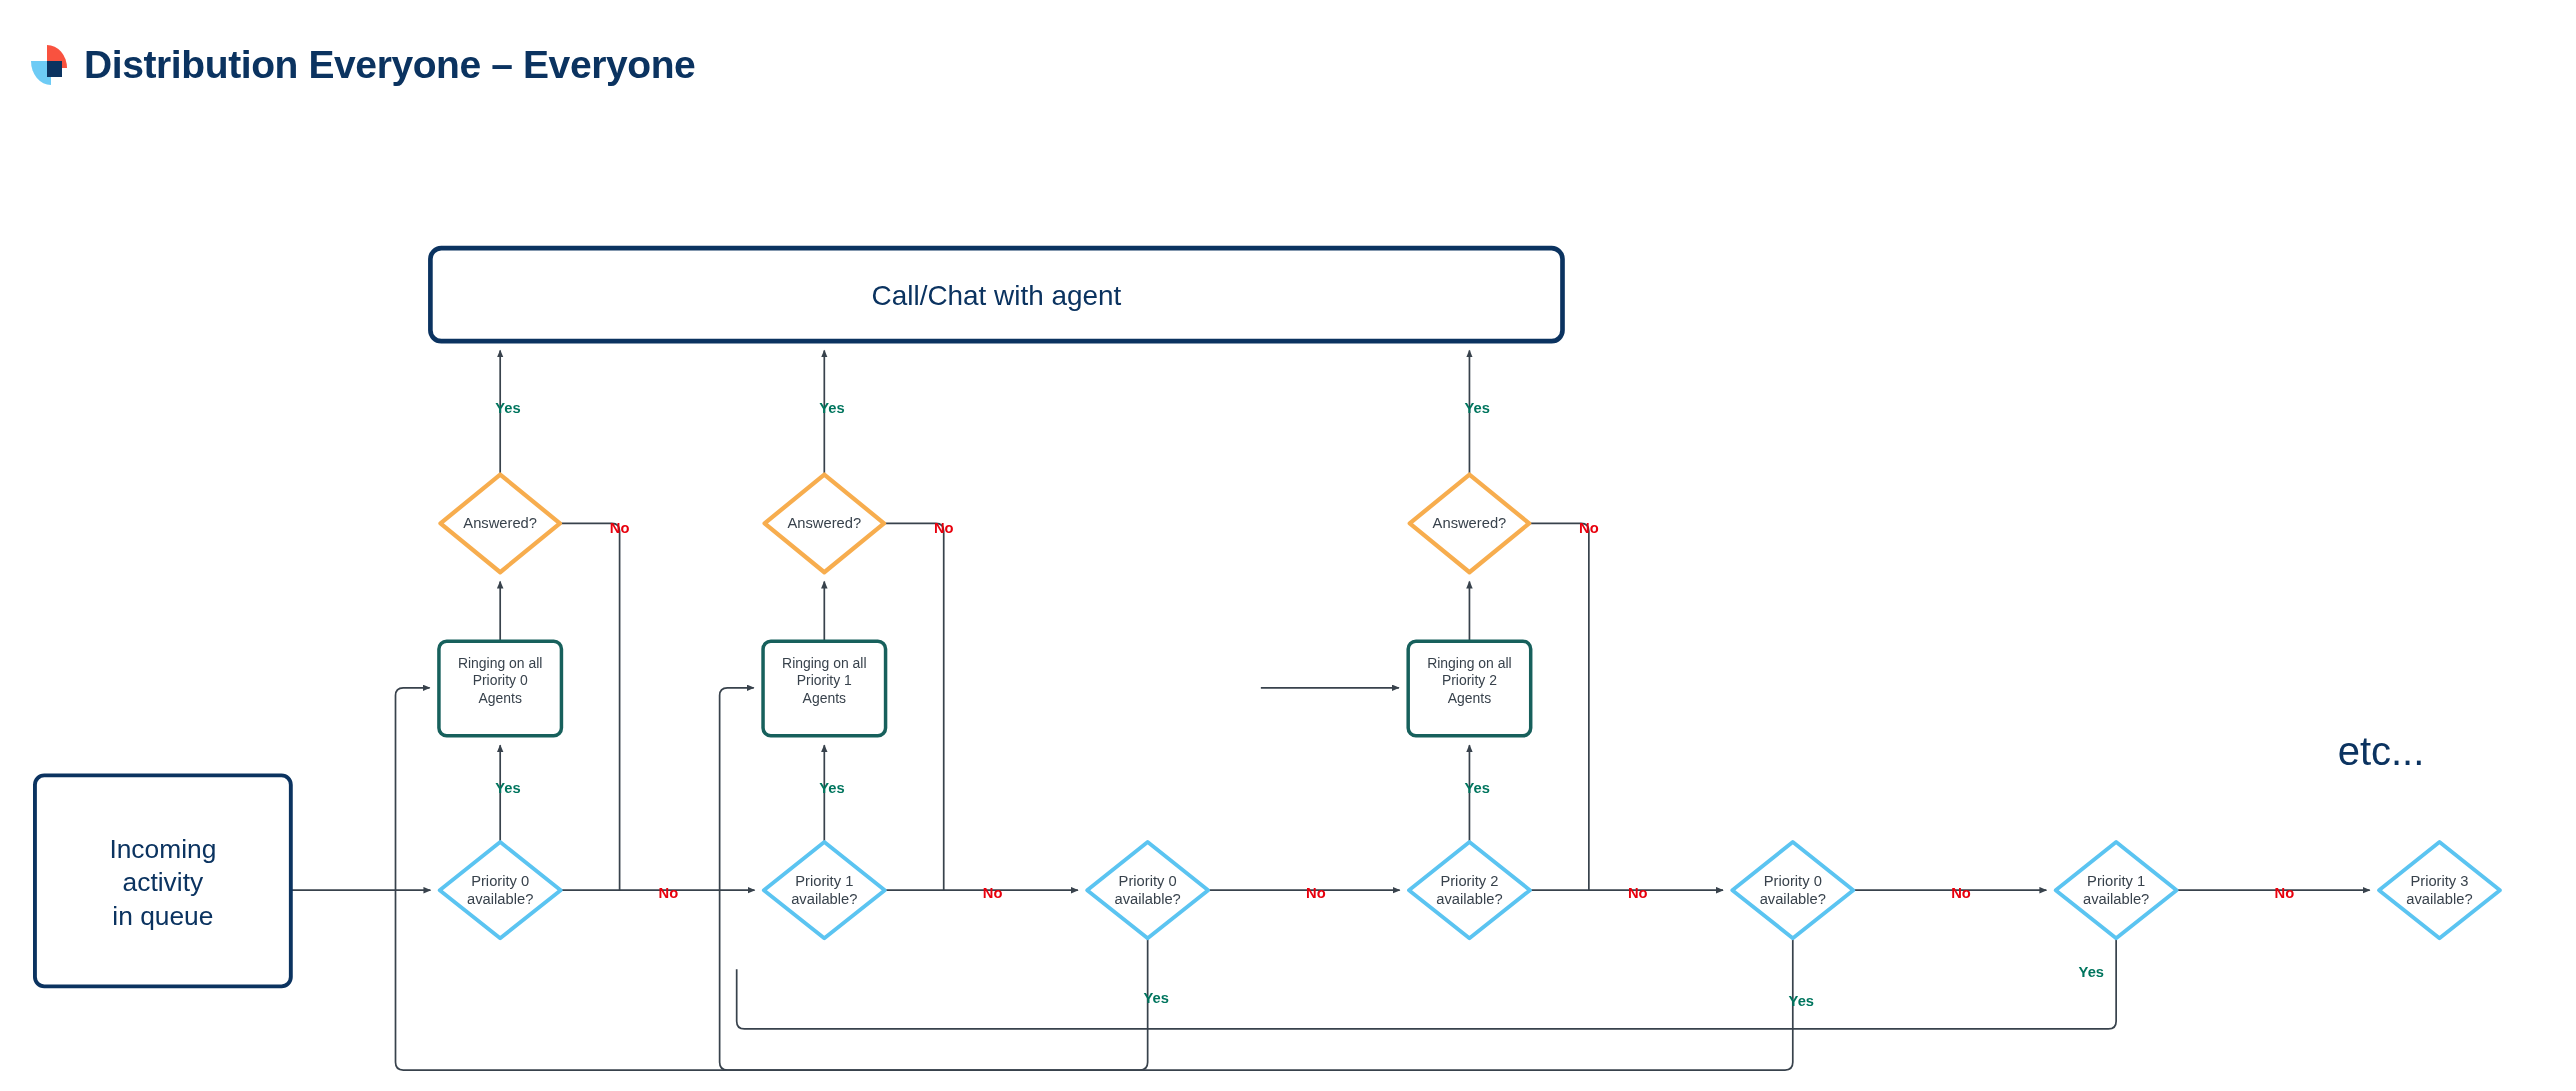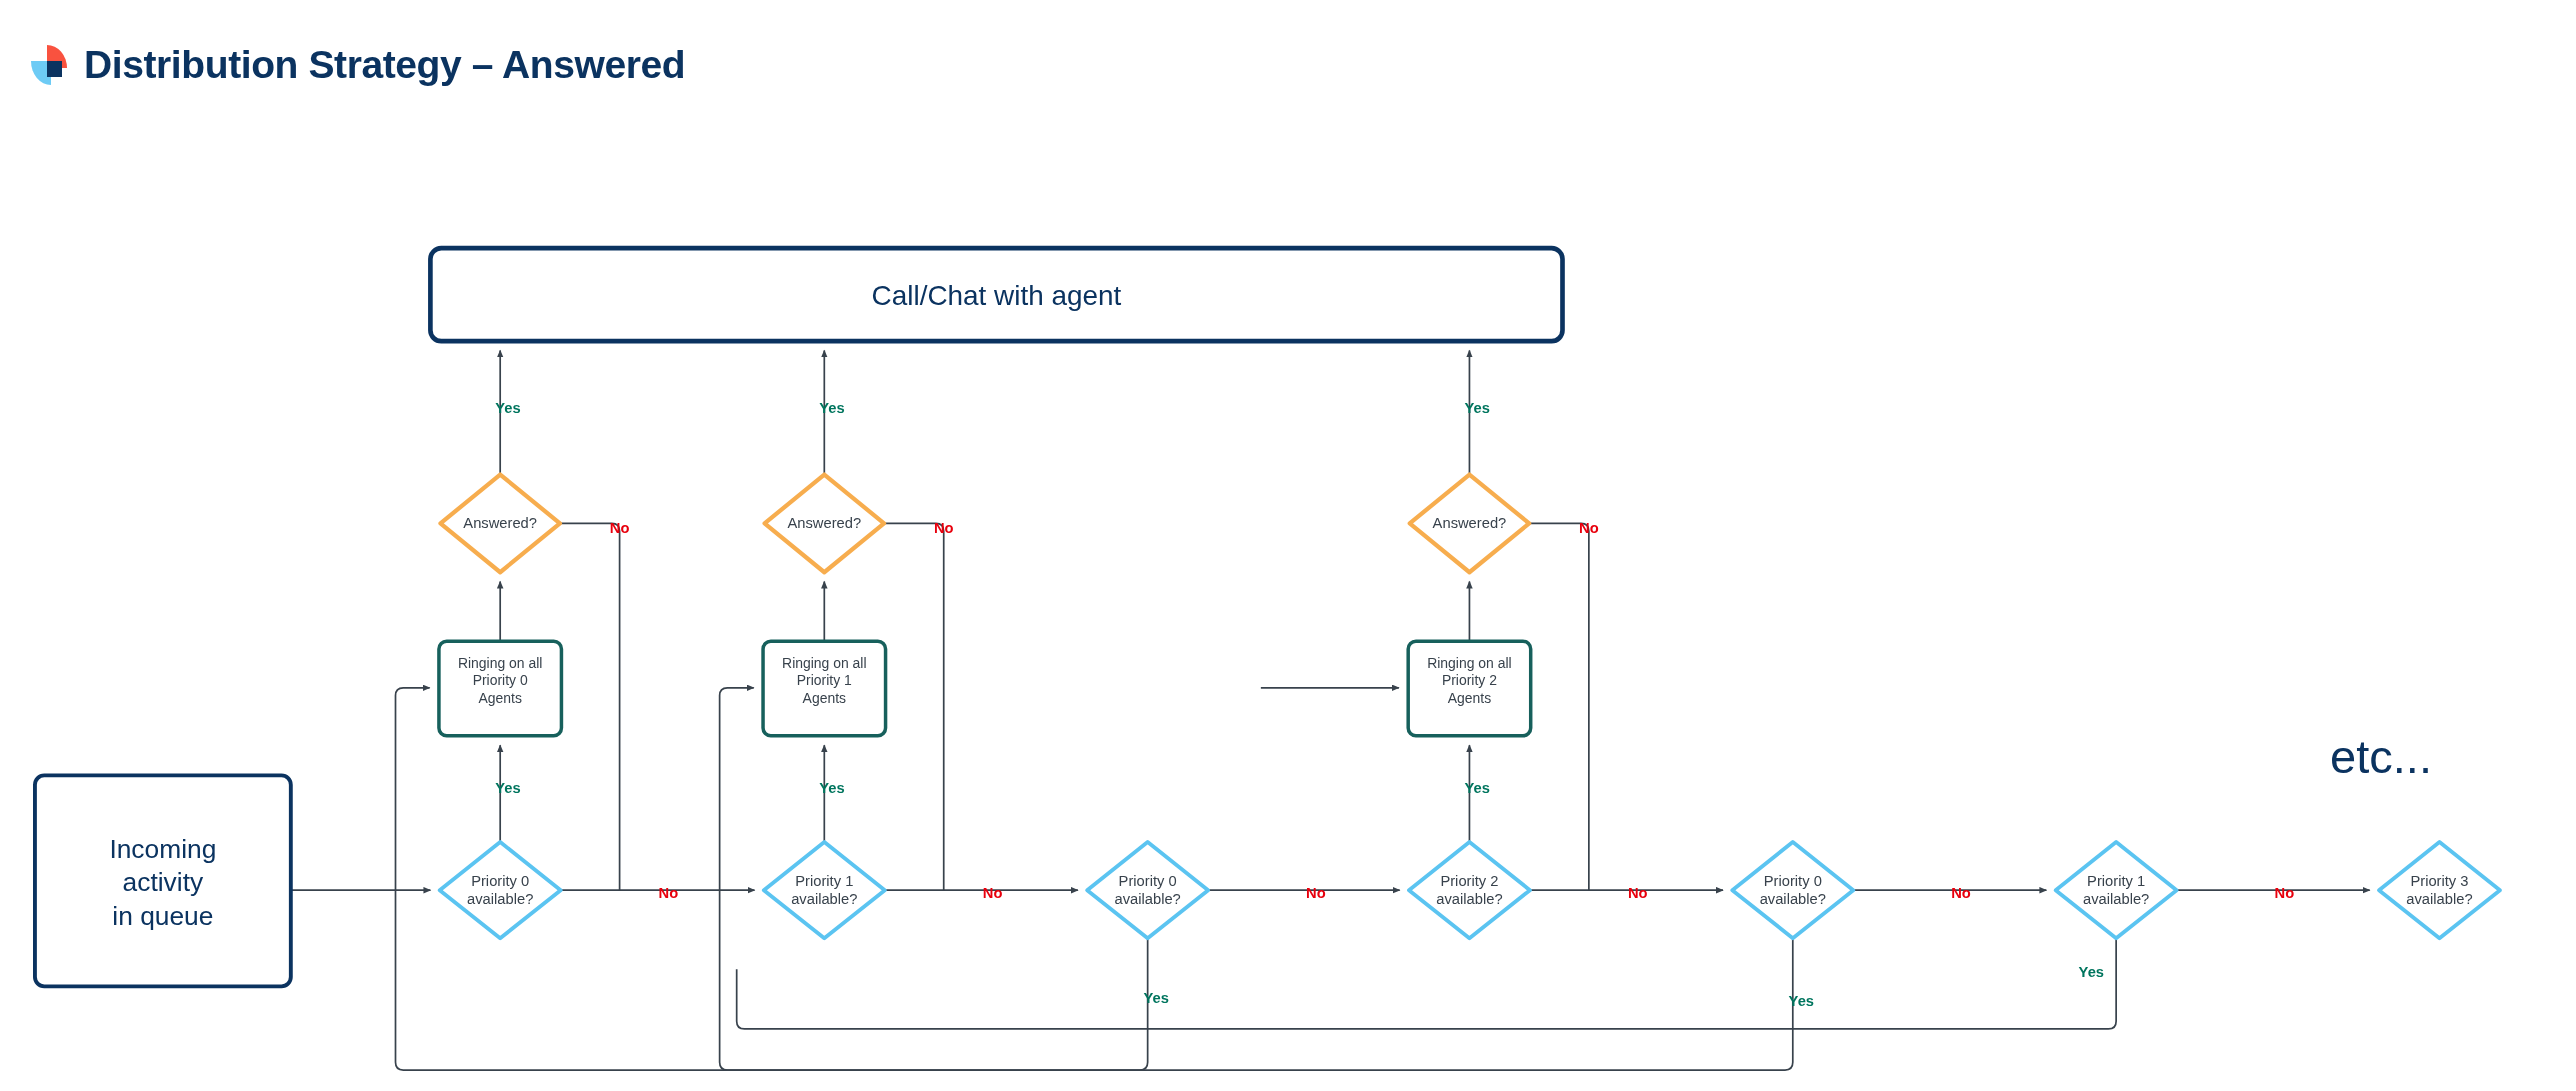--- a/index.html
+++ b/index.html
@@ -9,41 +9,41 @@
   .header{position:absolute;left:31px;top:43px;display:flex;align-items:center;gap:17px;}
   .logo{position:relative;width:36px;height:40px;flex:0 0 auto;}
   .logo .red{position:absolute;left:15.5px;top:0;width:20px;height:23px;background:#F9523F;
              border-top-right-radius:20px 23px;}
   .logo .blue{position:absolute;left:0;top:16.3px;width:20px;height:24px;background:#6DCBF5;
              border-bottom-left-radius:20px 24px;}
   .logo .navy{position:absolute;left:15.5px;top:16.3px;width:15.5px;height:15.5px;background:#0B3360;}
   .title{font-size:39px;font-weight:bold;color:#0B3360;letter-spacing:-0.4px;white-space:nowrap;}
 
   .etc{position:absolute;left:2381px;top:729px;transform:translateX(-50%);
-       font-size:47px;color:#0B3360;white-space:nowrap;}
+       font-size:40px;color:#0B3360;white-space:nowrap;}
 
   svg{position:absolute;left:0;top:0;}
 
   .nodeLabel{font-family:"Liberation Sans",sans-serif;fill:#38424C;text-anchor:middle;}
   .bigLabel{font-family:"Liberation Sans",sans-serif;fill:#0B3360;text-anchor:middle;}
   .edgeYes{font-family:"Liberation Sans",sans-serif;fill:#00755E;font-weight:bold;font-size:19px;}
   .edgeNo{font-family:"Liberation Sans",sans-serif;fill:#E8000D;font-weight:bold;font-size:19px;}
 </style>
 </head>
 <body>
 
 <div id="root">
 
   <div class="header">
     <div class="logo">
       <div class="red"></div>
       <div class="blue"></div>
       <div class="navy"></div>
     </div>
-    <div class="title">Distribution Strategy – Answered</div>
+    <div class="title">Distribution Everyone – Everyone</div>
   </div>
 
   <div class="etc">etc...</div>
 
   <svg width="2576" height="1091" viewBox="0 0 3322 1407">
     <defs>
       <marker id="arw" markerWidth="11" markerHeight="11" refX="9" refY="4.2" orient="auto" markerUnits="userSpaceOnUse">
         <path d="M0,0 L10,4.2 L0,8.4 z" fill="#38424C"></path>
       </marker>
     </defs>

